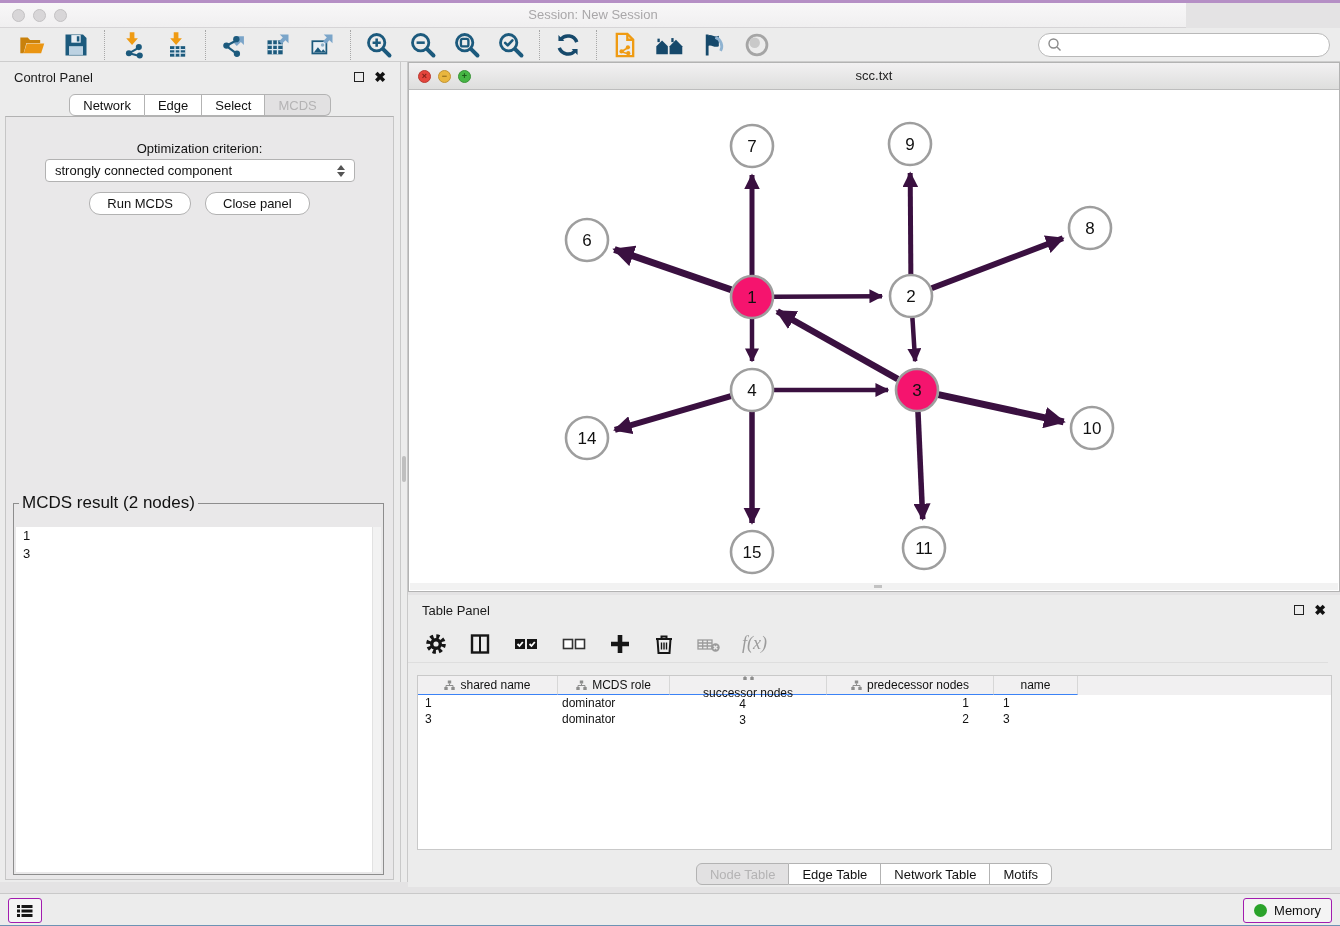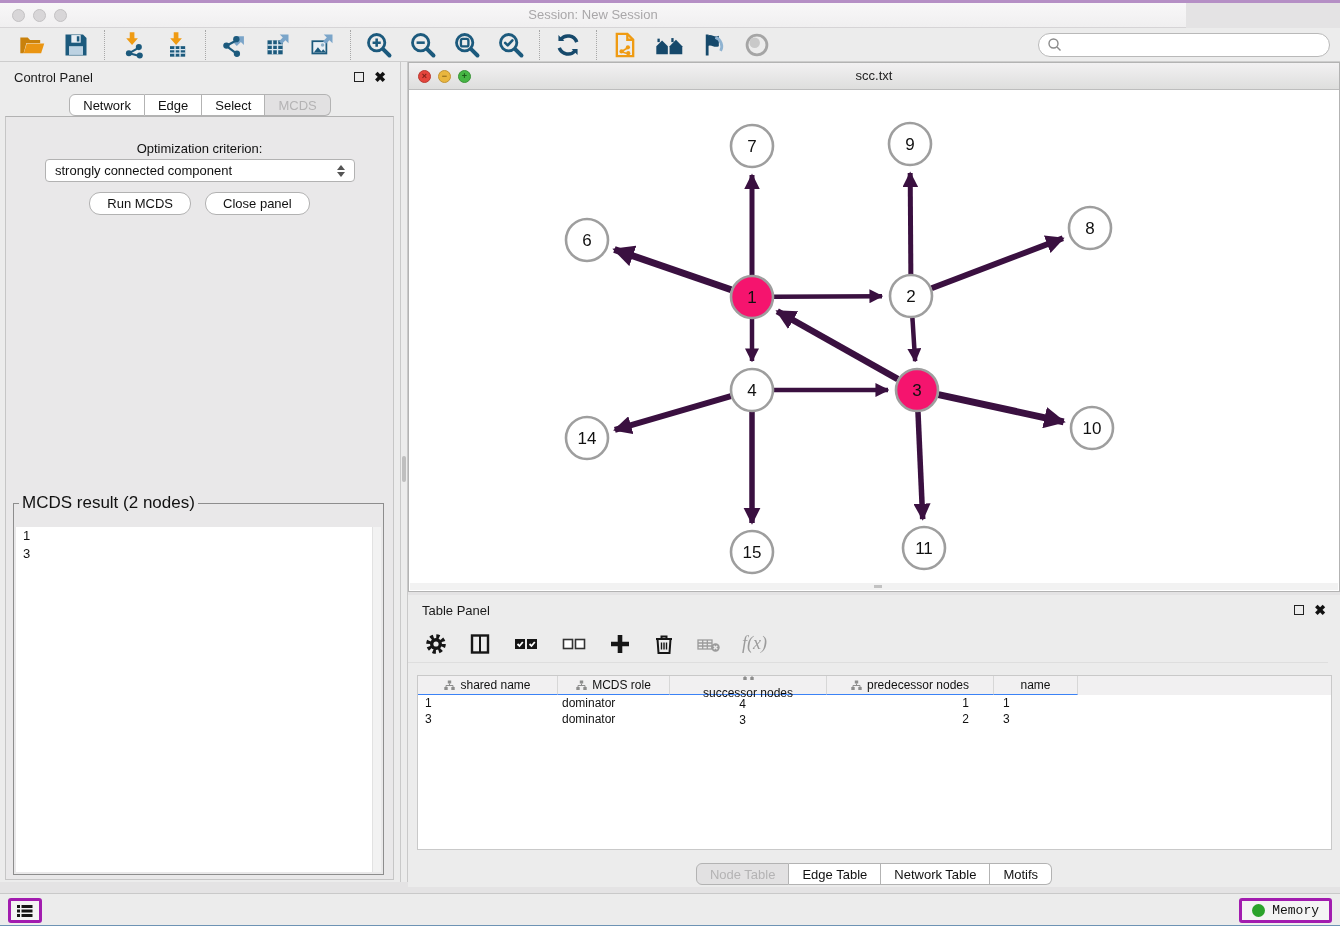--- a/index.html
+++ b/index.html
@@ -87,22 +87,22 @@
   .g-cell{font-size:12px;color:#111;display:flex;align-items:center;}
   .c0{width:140px;padding-left:7px;}
   .c1{width:112px;padding-left:4px;}
   .c2{width:157px;justify-content:flex-end;padding-right:12px;flex-direction:column;}
   .c3{width:167px;justify-content:flex-end;padding-right:25px;}
   .c4{width:84px;padding-left:9px;}
   .tp-tabs{position:absolute;left:0;right:0;top:268px;display:flex;justify-content:center;}
   
   .statusbar{position:absolute;left:0;top:893px;width:1340px;height:33px;background:#ececec;
     border-top:1px solid #c9c9c9;}
-  .sb-btn{position:absolute;top:4px;height:25px;background:#f4f4f4;border:3px solid #a21caf;
-    border-radius:3px;display:flex;align-items:center;justify-content:center;font-family:Liberation Mono, monospace;}
+  .sb-btn{position:absolute;top:4px;height:25px;background:#f4f4f4;border:1px solid #a21caf;
+    border-radius:3px;display:flex;align-items:center;justify-content:center;}
   .sb-left{left:8px;width:34px;}
   .sb-right{right:8px;padding:0 10px;font-size:13px;color:#111;gap:7px;}
   .mem-dot{width:13px;height:13px;border-radius:50%;background:#2ba32b;}
 </style>
 </head>
 <body>
 
 <div class="app">
 
   <div class="top-strip"></div>

